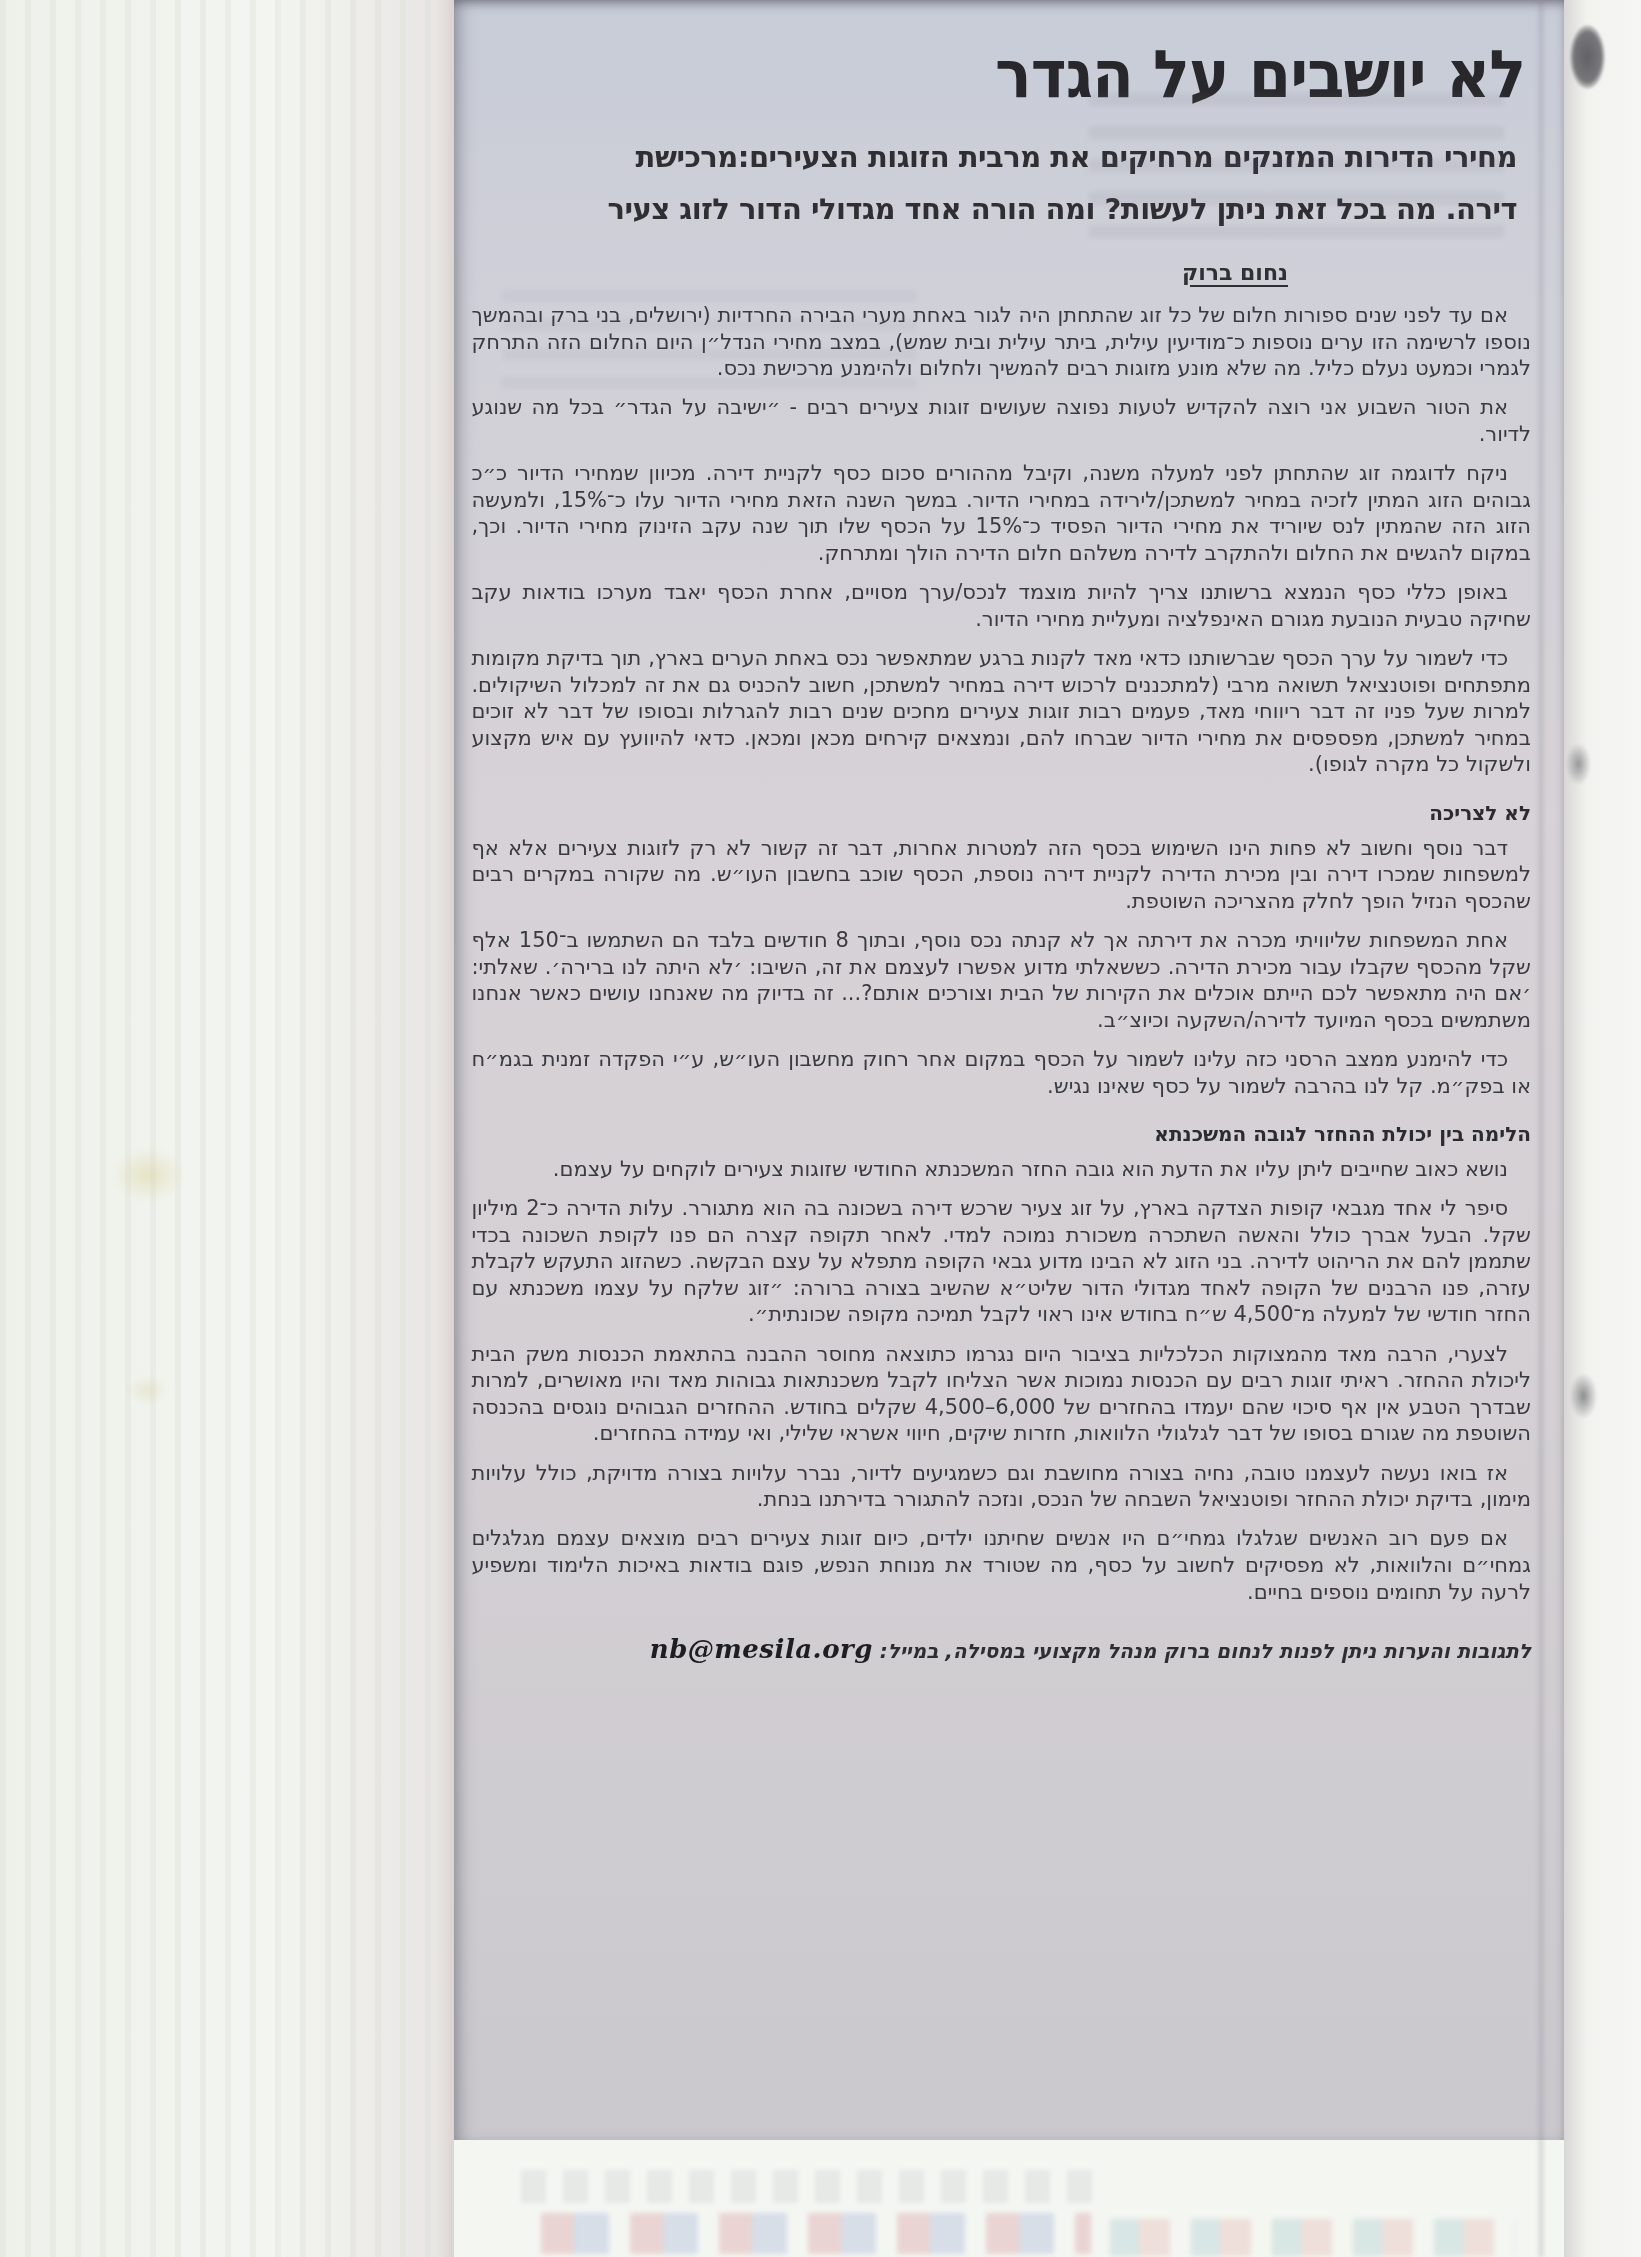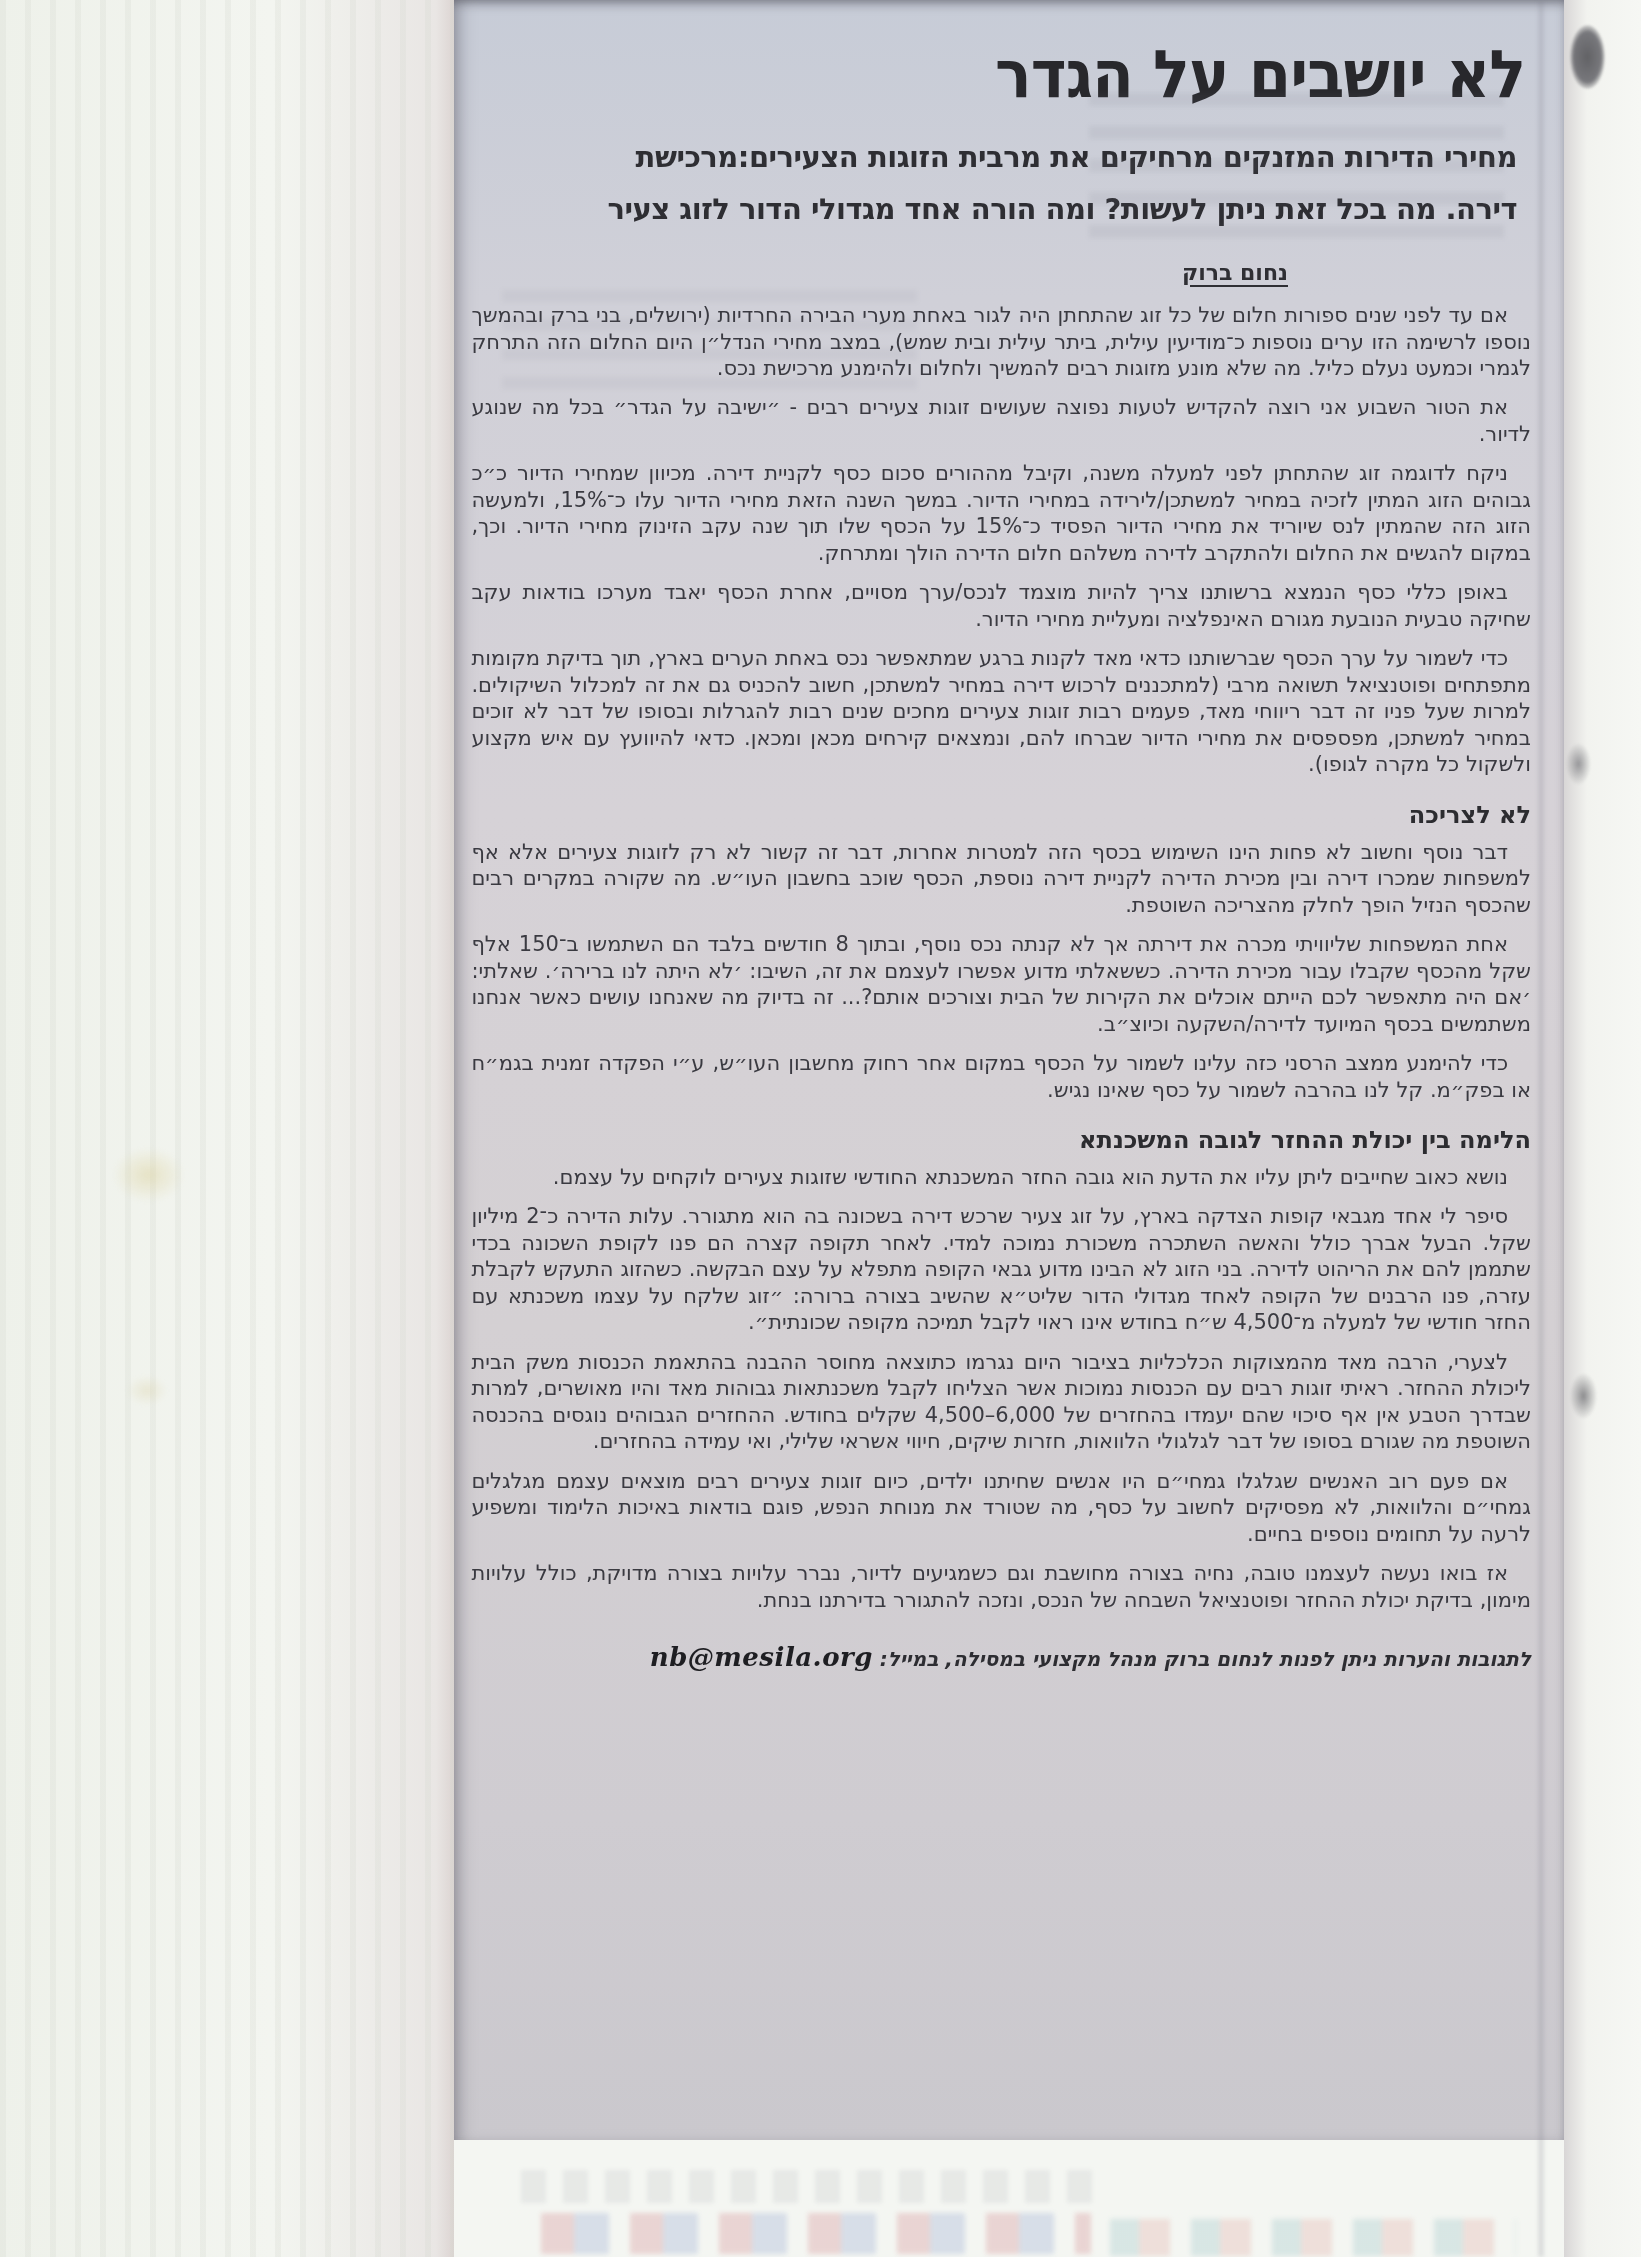--- a/index.html
+++ b/index.html
@@ -46,21 +46,21 @@
     margin:25px 243px 3.9px 0;text-align:right;
     font-size:22px;font-weight:bold;color:#2f2f34;
   }
   .byline span{text-decoration:underline;text-underline-offset:4.8px;}
   .bodytext{margin-top:17.4px;}
   .bodytext p{
     font-size:21px;line-height:26.6px;color:#3a3a41;
     text-align:justify;text-indent:23px;margin:0 0 12.6px 0;
   }
   .section-heading{
-    font-size:24px;font-weight:bold;color:#2c2c30;text-align:right;
+    font-size:20px;font-weight:bold;color:#2c2c30;text-align:right;
     margin:23px 0 9.7px 0;
   }
   .footer-line{
     margin-top:29px;font-size:20px;font-weight:bold;color:#2d2d32;font-style:italic;
   }
   .footer-line .email{
     direction:ltr;unicode-bidi:embed;font-size:26px;font-weight:bold;color:#1e1e22;
     font-family:"DejaVu Serif",serif;letter-spacing:0.5px;
   }
   
@@ -139,22 +139,22 @@
         <p>באופן כללי כסף הנמצא ברשותנו צריך להיות מוצמד לנכס/ערך מסויים, אחרת הכסף יאבד מערכו בודאות עקב שחיקה טבעית הנובעת מגורם האינפלציה ומעליית מחירי הדיור.</p>
         <p>כדי לשמור על ערך הכסף שברשותנו כדאי מאד לקנות ברגע שמתאפשר נכס באחת הערים בארץ, תוך בדיקת מקומות מתפתחים ופוטנציאל תשואה מרבי (למתכננים לרכוש דירה במחיר למשתכן, חשוב להכניס גם את זה למכלול השיקולים. למרות שעל פניו זה דבר ריווחי מאד, פעמים רבות זוגות צעירים מחכים שנים רבות להגרלות ובסופו של דבר לא זוכים במחיר למשתכן, מפספסים את מחירי הדיור שברחו להם, ונמצאים קירחים מכאן ומכאן. כדאי להיוועץ עם איש מקצוע ולשקול כל מקרה לגופו).</p>
         <div class="section-heading">לא לצריכה</div>
         <p>דבר נוסף וחשוב לא פחות הינו השימוש בכסף הזה למטרות אחרות, דבר זה קשור לא רק לזוגות צעירים אלא אף למשפחות שמכרו דירה ובין מכירת הדירה לקניית דירה נוספת, הכסף שוכב בחשבון העו״ש. מה שקורה במקרים רבים שהכסף הנזיל הופך לחלק מהצריכה השוטפת.</p>
         <p>אחת המשפחות שליוויתי מכרה את דירתה אך לא קנתה נכס נוסף, ובתוך 8 חודשים בלבד הם השתמשו ב־150 אלף שקל מהכסף שקבלו עבור מכירת הדירה. כששאלתי מדוע אפשרו לעצמם את זה, השיבו: ׳לא היתה לנו ברירה׳. שאלתי: ׳אם היה מתאפשר לכם הייתם אוכלים את הקירות של הבית וצורכים אותם?... זה בדיוק מה שאנחנו עושים כאשר אנחנו משתמשים בכסף המיועד לדירה/השקעה וכיוצ״ב.</p>
         <p>כדי להימנע ממצב הרסני כזה עלינו לשמור על הכסף במקום אחר רחוק מחשבון העו״ש, ע״י הפקדה זמנית בגמ״ח או בפק״מ. קל לנו בהרבה לשמור על כסף שאינו נגיש.</p>
         <div class="section-heading">הלימה בין יכולת ההחזר לגובה המשכנתא</div>
         <p>נושא כאוב שחייבים ליתן עליו את הדעת הוא גובה החזר המשכנתא החודשי שזוגות צעירים לוקחים על עצמם.</p>
         <p>סיפר לי אחד מגבאי קופות הצדקה בארץ, על זוג צעיר שרכש דירה בשכונה בה הוא מתגורר. עלות הדירה כ־2 מיליון שקל. הבעל אברך כולל והאשה השתכרה משכורת נמוכה למדי. לאחר תקופה קצרה הם פנו לקופת השכונה בכדי שתממן להם את הריהוט לדירה. בני הזוג לא הבינו מדוע גבאי הקופה מתפלא על עצם הבקשה. כשהזוג התעקש לקבלת עזרה, פנו הרבנים של הקופה לאחד מגדולי הדור שליט״א שהשיב בצורה ברורה: ״זוג שלקח על עצמו משכנתא עם החזר חודשי של למעלה מ־4,500 ש״ח בחודש אינו ראוי לקבל תמיכה מקופה שכונתית״.</p>
         <p>לצערי, הרבה מאד מהמצוקות הכלכליות בציבור היום נגרמו כתוצאה מחוסר ההבנה בהתאמת הכנסות משק הבית ליכולת ההחזר. ראיתי זוגות רבים עם הכנסות נמוכות אשר הצליחו לקבל משכנתאות גבוהות מאד והיו מאושרים, למרות שבדרך הטבע אין אף סיכוי שהם יעמדו בהחזרים של 6,000–4,500 שקלים בחודש. ההחזרים הגבוהים נוגסים בהכנסה השוטפת מה שגורם בסופו של דבר לגלגולי הלוואות, חזרות שיקים, חיווי אשראי שלילי, ואי עמידה בהחזרים.</p>
+        <p>אז בואו נעשה לעצמנו טובה, נחיה בצורה מחושבת וגם כשמגיעים לדיור, נברר עלויות בצורה מדויקת, כולל עלויות מימון, בדיקת יכולת ההחזר ופוטנציאל השבחה של הנכס, ונזכה להתגורר בדירתנו בנחת.</p>
         <p>אם פעם רוב האנשים שגלגלו גמחי״ם היו אנשים שחיתנו ילדים, כיום זוגות צעירים רבים מוצאים עצמם מגלגלים גמחי״ם והלוואות, לא מפסיקים לחשוב על כסף, מה שטורד את מנוחת הנפש, פוגם בודאות באיכות הלימוד ומשפיע לרעה על תחומים נוספים בחיים.</p>
-        <p>אז בואו נעשה לעצמנו טובה, נחיה בצורה מחושבת וגם כשמגיעים לדיור, נברר עלויות בצורה מדויקת, כולל עלויות מימון, בדיקת יכולת ההחזר ופוטנציאל השבחה של הנכס, ונזכה להתגורר בדירתנו בנחת.</p>
       </div>
     <div class="footer-line">
       <span>לתגובות והערות ניתן לפנות לנחום ברוק מנהל מקצועי במסילה, במייל:</span>
       <span class="email">nb@mesila.org</span>
     </div>
   </div>
 </div>
 
 <div class="artifact punch-top"></div>
 <div class="artifact punch-mid"></div>

